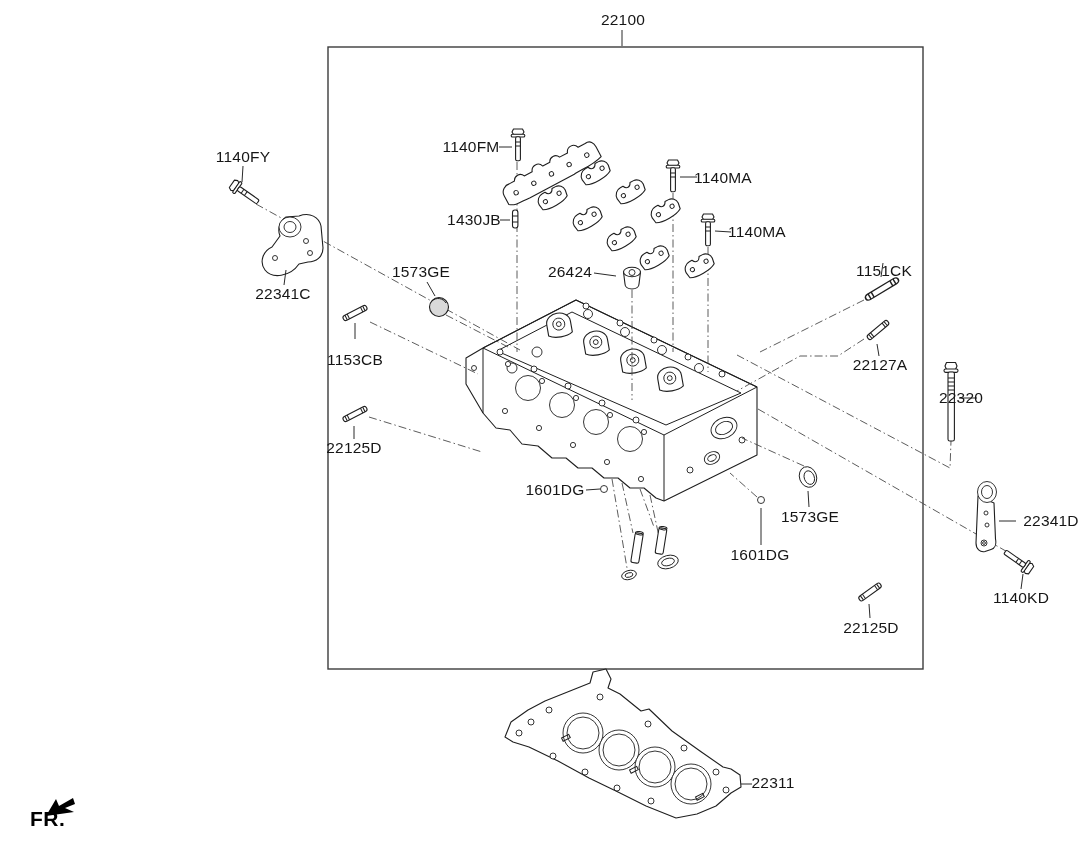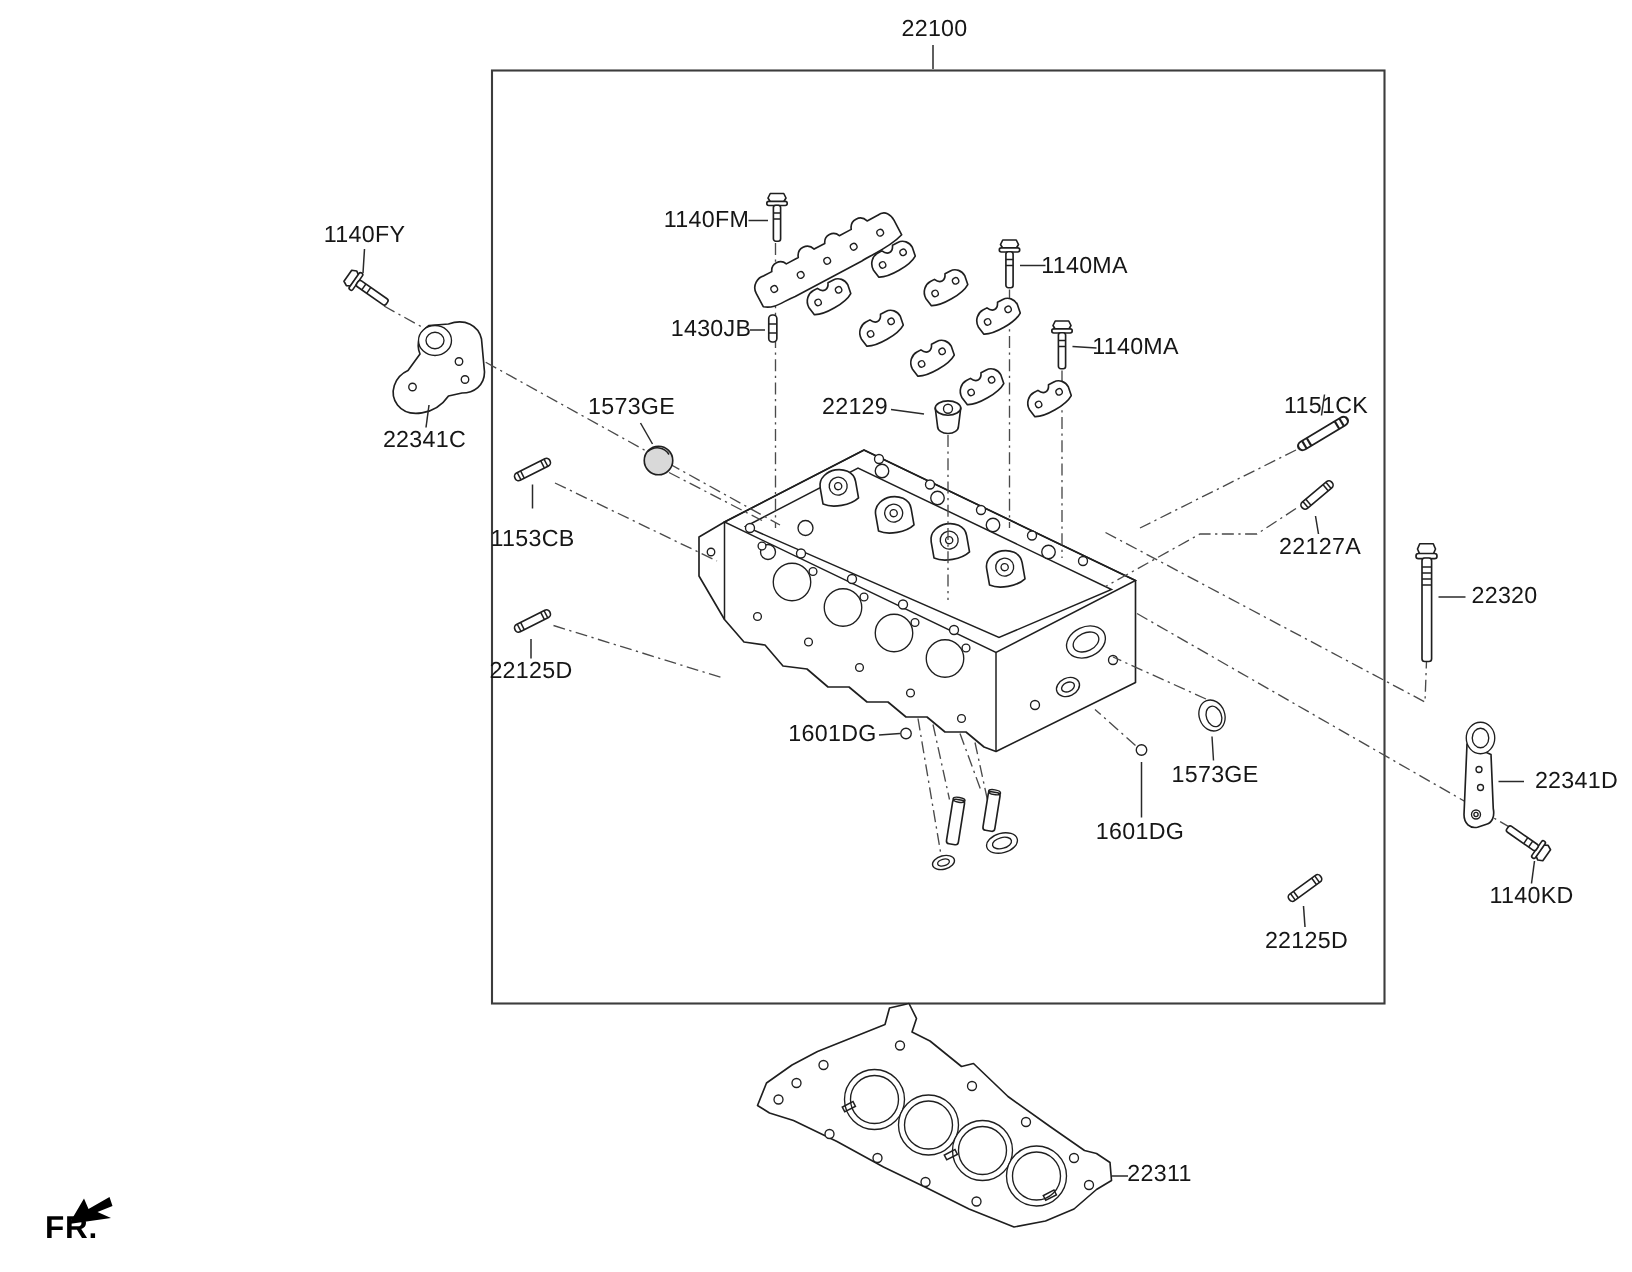--- a/index.html
+++ b/index.html
@@ -330,26 +330,26 @@
   </g>
 </svg>
 
 <div class="lbl" style="left:623px;top:20px">22100</div>
 <div class="lbl" style="left:243px;top:157px">1140FY</div>
 <div class="lbl" style="left:283px;top:294px">22341C</div>
 <div class="lbl" style="left:471px;top:147px">1140FM</div>
 <div class="lbl" style="left:474px;top:220px">1430JB</div>
 <div class="lbl" style="left:421px;top:272px">1573GE</div>
 <div class="lbl" style="left:355px;top:360px">1153CB</div>
-<div class="lbl" style="left:570px;top:272px">22129</div>
+<div class="lbl" style="left:570px;top:272px">26424</div>
 <div class="lbl" style="left:723px;top:178px">1140MA</div>
 <div class="lbl" style="left:757px;top:232px">1140MA</div>
 <div class="lbl" style="left:884px;top:271px">1151CK</div>
 <div class="lbl" style="left:880px;top:365px">22127A</div>
-<div class="lbl" style="left:1003px;top:398px">22320</div>
+<div class="lbl" style="left:961px;top:398px">22320</div>
 <div class="lbl" style="left:1051px;top:521px">22341D</div>
 <div class="lbl" style="left:1021px;top:598px">1140KD</div>
 <div class="lbl" style="left:555px;top:490px">1601DG</div>
 <div class="lbl" style="left:760px;top:555px">1601DG</div>
 <div class="lbl" style="left:810px;top:517px">1573GE</div>
 <div class="lbl" style="left:354px;top:448px">22125D</div>
 <div class="lbl" style="left:871px;top:628px">22125D</div>
 <div class="lbl" style="left:773px;top:783px">22311</div>
 
 <div class="fr-label">FR.</div>

